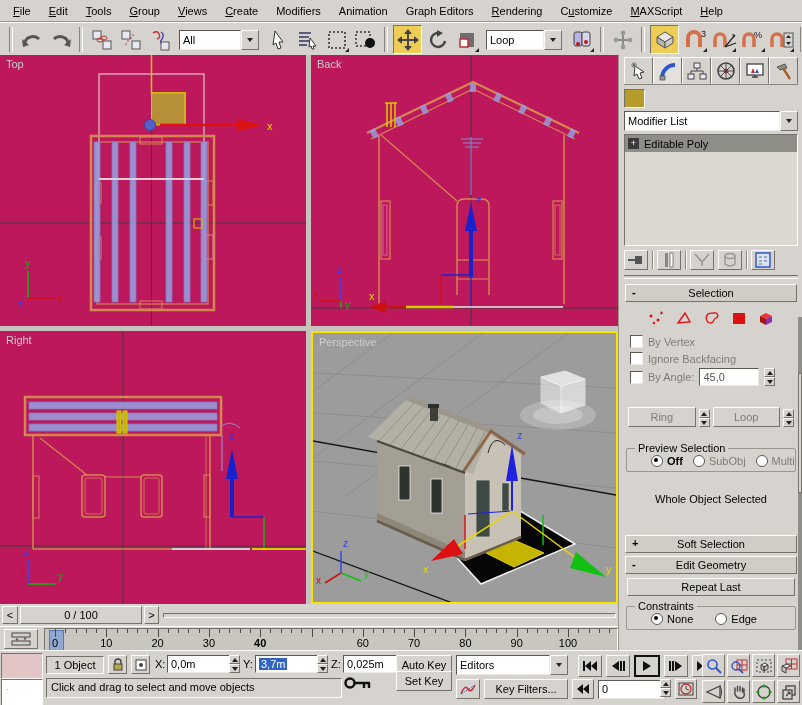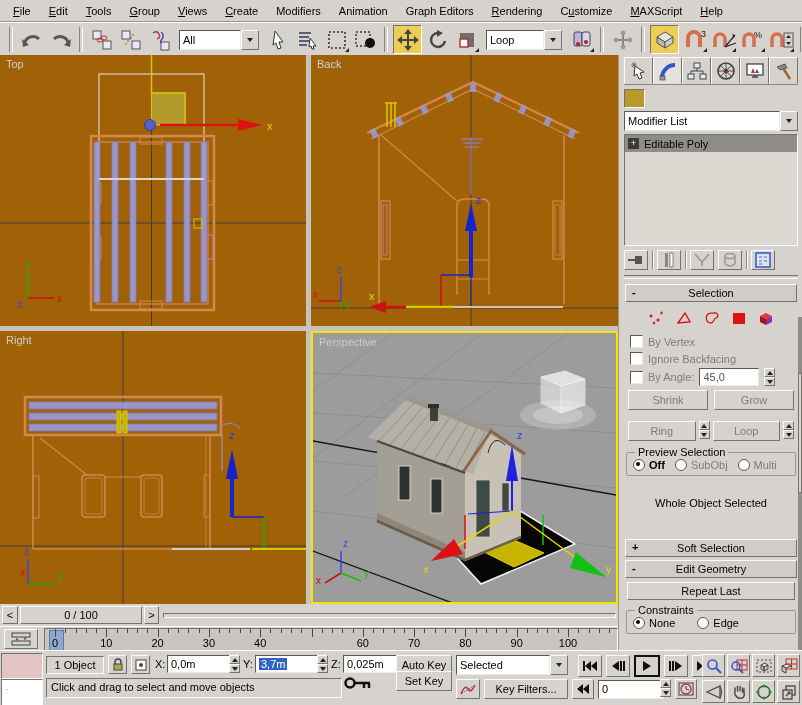--- a/index.html
+++ b/index.html
@@ -26,21 +26,21 @@
   .ddl{display:flex;height:20px}
   .ddl .field{flex:1;line-height:16px}
   .ddl .da{width:16px;background:#d6d3ce;border:1px solid;border-color:#fcfbf8 #75726b #75726b #fcfbf8;
            display:flex;align-items:center;justify-content:center}
   .tri-dn{width:0;height:0;border-left:3px solid transparent;border-right:3px solid transparent;border-top:4px solid #222}
   .tri-up{width:0;height:0;border-left:3px solid transparent;border-right:3px solid transparent;border-bottom:4px solid #222}
   .spin{display:flex;flex-direction:column;width:11px;height:18px}
   .spin>div{flex:1;background:#d6d3ce;border:1px solid;border-color:#fcfbf8 #75726b #75726b #fcfbf8;
             display:flex;align-items:center;justify-content:center}
   
-  .vp{position:absolute;background:#a16207;overflow:hidden}
+  .vp{position:absolute;background:#be185d;overflow:hidden}
   .vp-label{position:absolute;left:6px;top:3px;color:#cdcdcd;z-index:5}
   #vp-persp{border:2px solid #f6e500}
   
   #cmdpanel{position:absolute;left:618px;top:55px;width:184px;height:595px;background:#d6d3ce;
             border-left:1px solid #9a978f;box-sizing:border-box;padding:2px 4px 0 5px}
   .cp-tabs{display:flex;height:27px;margin-bottom:4px;border-bottom:1px solid #8a877f}
   .cp-tab{flex:1;display:flex;align-items:center;justify-content:center;border:1px solid;
           border-color:#fcfbf8 #75726b transparent #fcfbf8;background:#d6d3ce}
   .cp-tab.active{background:#e4e1dc;border-bottom:1px solid #e4e1dc}
   .cp-row{display:flex;align-items:center;gap:5px;margin:3px 0}
@@ -55,21 +55,21 @@
   .roll-head{height:16px;background:#d0cdc6;border:1px solid;border-color:#fcfbf8 #75726b #75726b #fcfbf8;
              display:flex;align-items:center;margin:3px 1px;position:relative}
   .roll-head .pm{position:absolute;left:6px;top:0;line-height:15px;font-weight:bold}
   .roll-head .tt{flex:1;text-align:center}
   .soicons{display:flex;justify-content:center;gap:10px;align-items:center;height:24px;margin:4px 0}
   .cbrow{display:flex;align-items:center;gap:5px;height:15px;margin:2px 0 2px 6px}
   .cb{width:11px;height:11px;background:#fff;border:1px solid;border-color:#5a5851 #eceae5 #eceae5 #5a5851}
   .gray{color:#7f7c76}
   .gbtn{height:18px;background:#d6d3ce;border:1px solid;border-color:#fcfbf8 #75726b #75726b #fcfbf8;
         display:flex;align-items:center;justify-content:center;color:#7f7c76}
-  .fset{border:1px solid #9a978f;border-radius:2px;margin:6px 2px 21px 2px;padding:6px 4px 4px 6px;position:relative}
+  .fset{border:1px solid #9a978f;border-radius:2px;margin:6px 2px 21px 2px;padding:6px 4px 4px 24px;position:relative}
   .fset>.lg{position:absolute;top:-7px;left:8px;background:#d6d3ce;padding:0 3px}
   .radio{width:10px;height:10px;border-radius:50%;background:#fff;border:1px solid #5a5851;position:relative}
   .radio.on::after{content:"";position:absolute;left:2px;top:2px;width:4px;height:4px;border-radius:50%;background:#000}
   .rrow{display:flex;align-items:center;gap:4px}
   .slimbar{position:absolute;right:0;top:262px;bottom:0;width:4px;background:#8f8d87}
   .slimbar>div{position:absolute;top:56px;left:0;width:4px;height:120px;background:#d6d3ce;border:1px solid #75726b;box-sizing:border-box}
   
   #timeslider{position:absolute;left:0;top:604px;width:618px;height:22px;background:#d6d3ce}
   #trackbar{position:absolute;left:0;top:626px;width:618px;height:24px;background:#d6d3ce;border-top:1px solid #fff}
   #ruler{position:absolute;left:44px;top:1px;width:572px;height:22px;background:#c9c6bf;
@@ -635,25 +635,21 @@
       <div class="field" style="width:52px;height:14px;line-height:14px;color:#555">45,0</div>
       <div class="spin">
           <div>
             <div class="tri-up"></div>
           </div>
           <div>
             <div class="tri-dn"></div>
           </div>
         </div>
     </div>
-    <div style="display:flex;gap:6px;margin:4px 4px 2px 4px">
-      <div class="gbtn" style="flex:1">Shrink</div>
-      <div class="gbtn" style="flex:1">Grow</div>
-    </div>
-    <div style="display:flex;gap:3px;margin:11px 4px;align-items:flex-start">
+    <div style="display:flex;gap:3px;margin:21px 4px;align-items:flex-end">
       <div class="gbtn" style="flex:1">Ring</div>
       <div class="spin">
           <div>
             <div class="tri-up"></div>
           </div>
           <div>
             <div class="tri-dn"></div>
           </div>
         </div>
       <div class="gbtn" style="flex:1">Loop</div>
@@ -781,21 +777,21 @@
         <div class="tick" style="left: 512.74px; height: 4px;"></div>
         <div class="tick" style="left: 523px; height: 8px;"></div>
         <div class="tick" style="left: 533.26px; height: 4px;"></div>
         <div class="tick" style="left: 543.52px; height: 4px;"></div>
         <div class="tick" style="left: 553.78px; height: 4px;"></div>
         <div class="tick" style="left: 564.04px; height: 4px;"></div>
         <div class="rlabel" style="left: 10px;">0</div>
         <div class="rlabel" style="left: 61.3px;">10</div>
         <div class="rlabel" style="left: 112.6px;">20</div>
         <div class="rlabel" style="left: 163.9px;">30</div>
-        <div class="rlabel" style="left: 215.2px;">40</div>
+        <div class="rlabel" style="left: 215.2px; font-weight: bold;">40</div>
         <div class="rlabel" style="left: 266.5px; margin-top: 45px;">50</div>
         <div class="rlabel" style="left: 317.8px;">60</div>
         <div class="rlabel" style="left: 369.1px;">70</div>
         <div class="rlabel" style="left: 420.4px;">80</div>
         <div class="rlabel" style="left: 471.7px;">90</div>
         <div class="rlabel" style="left: 523px;">100</div>
       </div>
   </div>
 
   <div id="bottombar">
@@ -842,21 +838,21 @@
           <circle cx="6" cy="8" r="4.5" fill="none" stroke="#111" stroke-width="2.5"></circle>
           <line x1="10" y1="8" x2="26" y2="8" stroke="#111" stroke-width="2.5"></line>
           <line x1="20" y1="8" x2="20" y2="13" stroke="#111" stroke-width="2.5"></line>
           <line x1="25" y1="8" x2="25" y2="13" stroke="#111" stroke-width="2.5"></line>
         </svg>
     </div>
     <div class="abs sunken prompt" style="left:46px;top:27px;width:290px;height:18px;padding-left:4px">Click and drag to select and move objects</div>
 
     <div class="btn abs" style="left:396px;top:4px;width:56px;height:20px">Auto Key</div>
     <div class="ddl abs" style="left:456px;top:4px;width:112px">
-      <div class="field" style="line-height:16px">Selected</div>
+      <div class="field" style="line-height:16px">Editors</div>
       <div class="da">
           <div class="tri-dn"></div>
         </div>
     </div>
     <div class="btn abs" style="left:396px;top:20px;width:56px;height:20px">Set Key</div>
     <div class="btn abs" style="left:456px;top:28px;width:24px;height:20px">
       <svg width="18" height="14">
           <path d="M2,12 Q6,2 9,7 Q12,12 16,3" fill="none" stroke="#c03030" stroke-width="1.5"></path>
           <path d="M2,12 L16,3" stroke="#3355cc" stroke-width="0.8" stroke-dasharray="2,1"></path>
         </svg>

